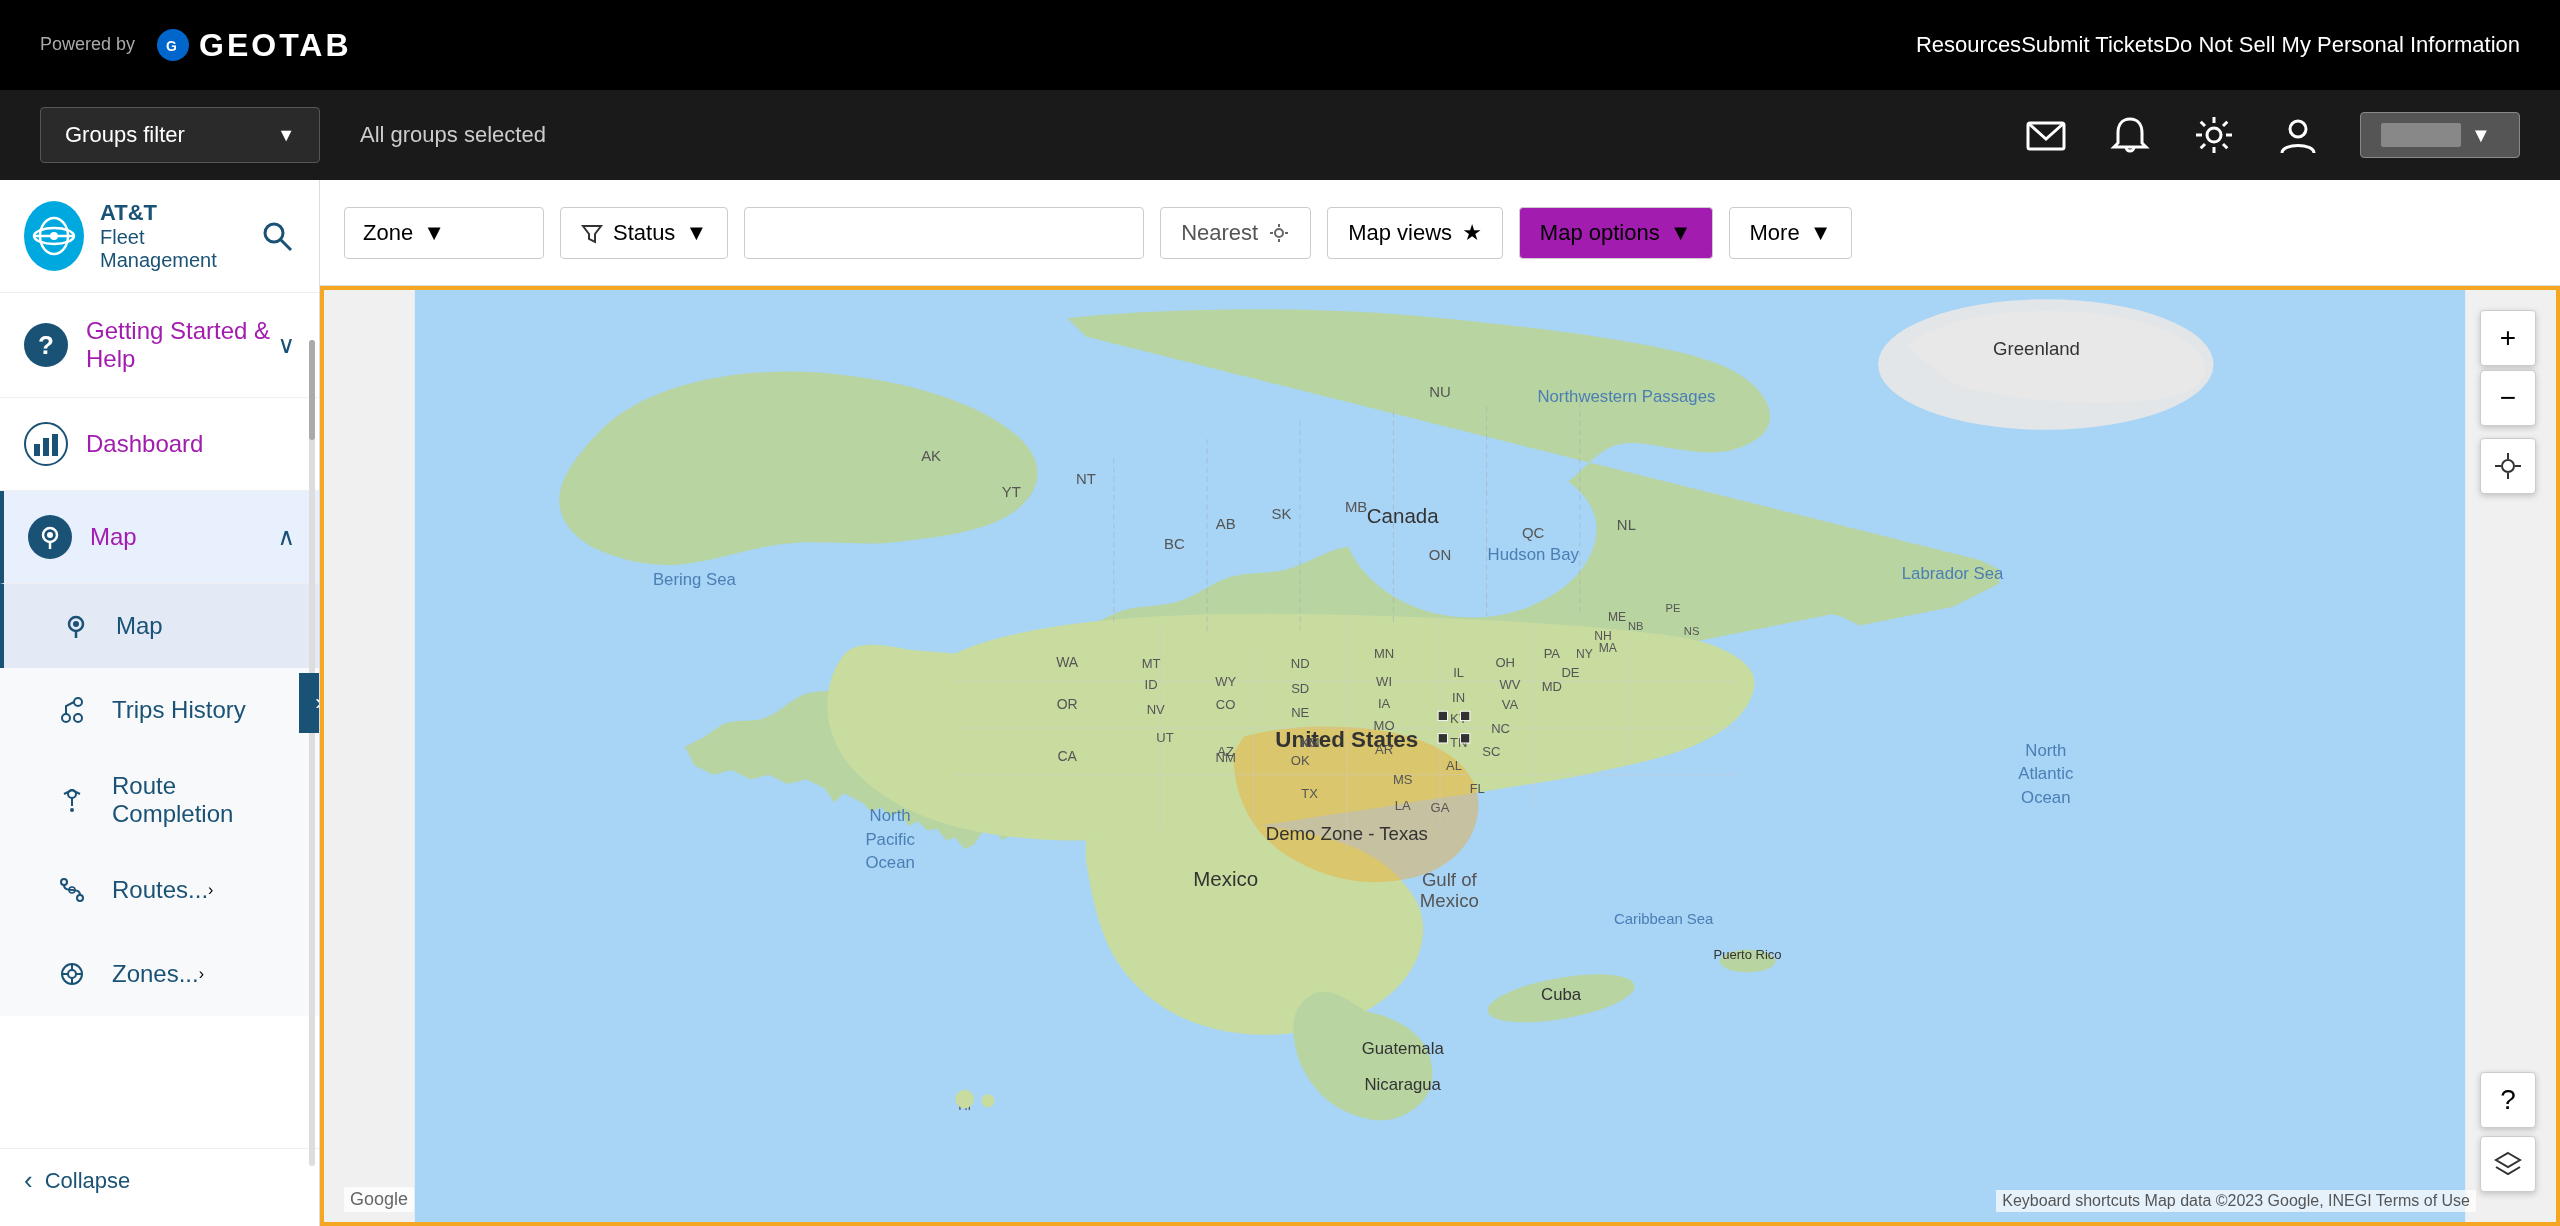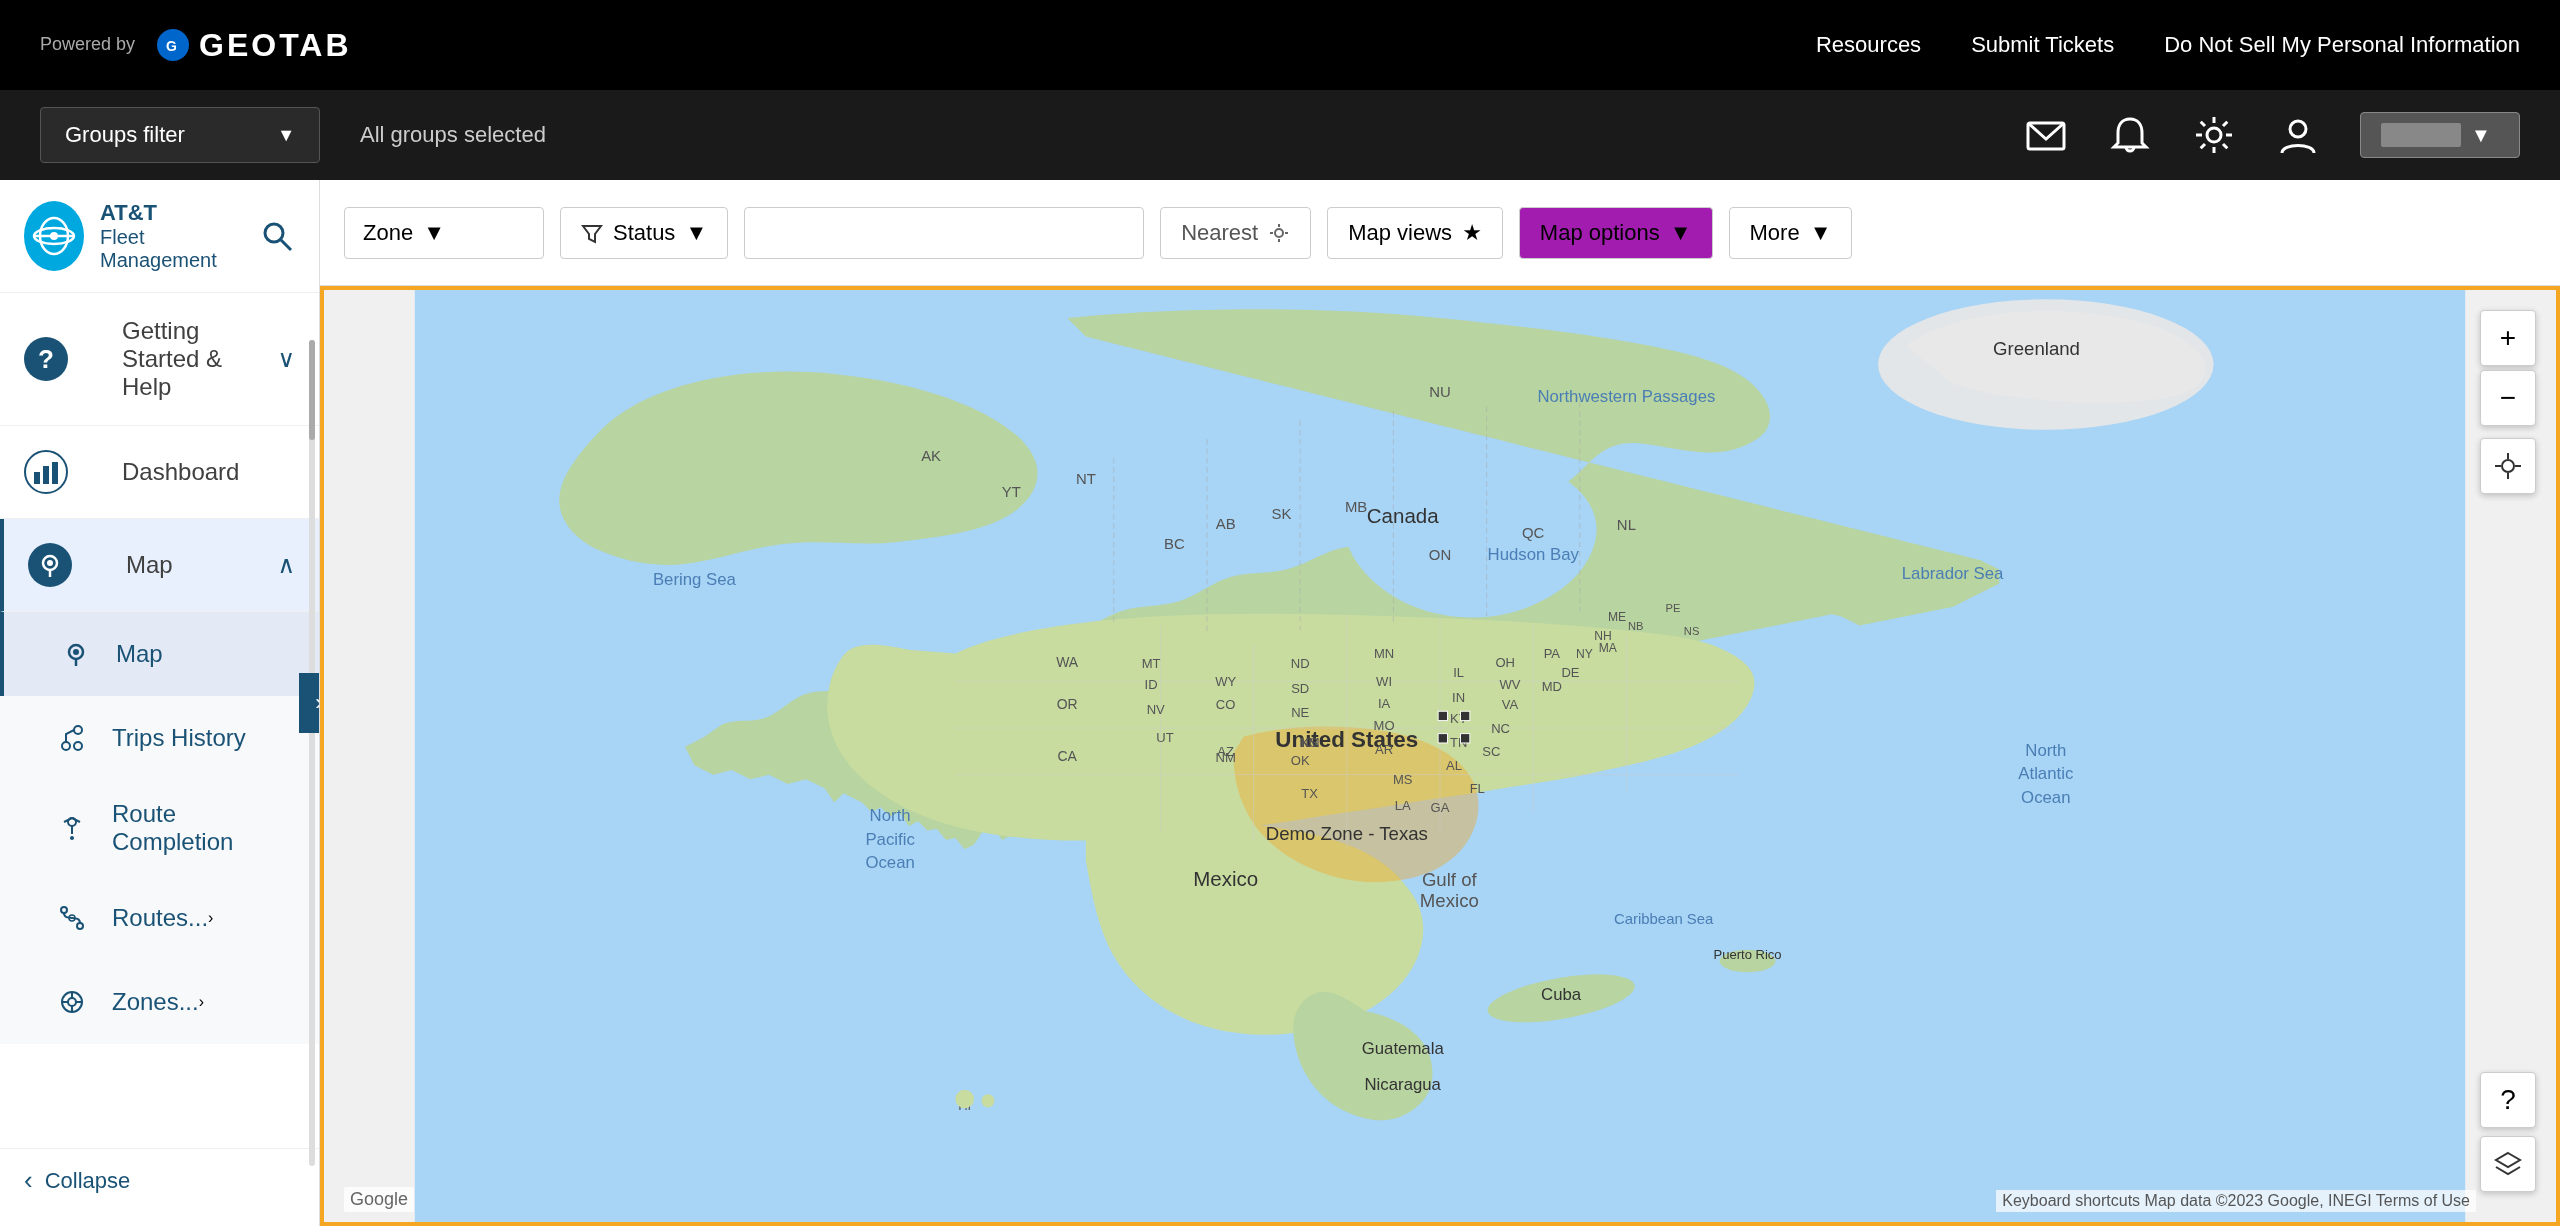--- a/index.html
+++ b/index.html
@@ -17,21 +17,20 @@
     }
     .top-bar-left {
       display: flex;
       align-items: center;
       gap: 20px;
     }
     .top-bar-right {
       margin-left: auto;
       display: flex;
       align-items: center;
-      gap: 50px;
       color: #fff;
     }
     .top-bar-right a {
       color: #fff;
       text-decoration: none;
       font-size: 22px;
     }
 
     
     .groups-bar {
@@ -151,24 +150,23 @@
       display: flex;
       align-items: center;
       justify-content: center;
       color: #fff;
       font-size: 22px;
       margin-right: 18px;
       flex-shrink: 0;
     }
     .nav-item .nav-label {
       font-size: 24px;
-      color: #404040;
+      color: #a21caf;
       font-weight: 500;
       flex: 1;
-      margin-left: 36px;
     }
     .nav-item .nav-chevron {
       color: #1a5276;
       font-size: 24px;
     }
     .nav-sub-item {
       display: flex;
       align-items: center;
       padding: 20px 24px 20px 50px;
       cursor: pointer;

